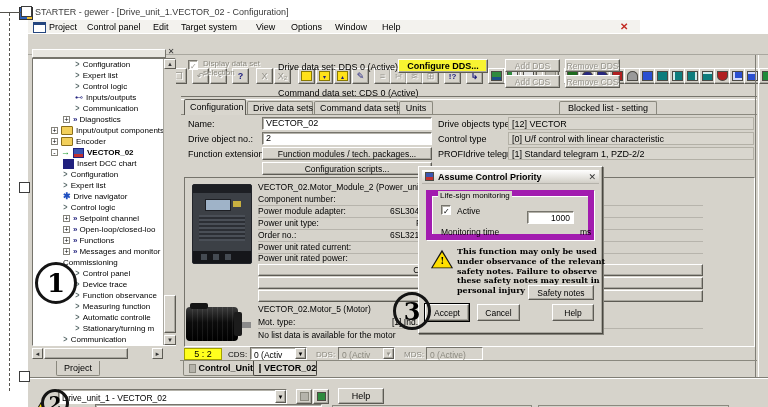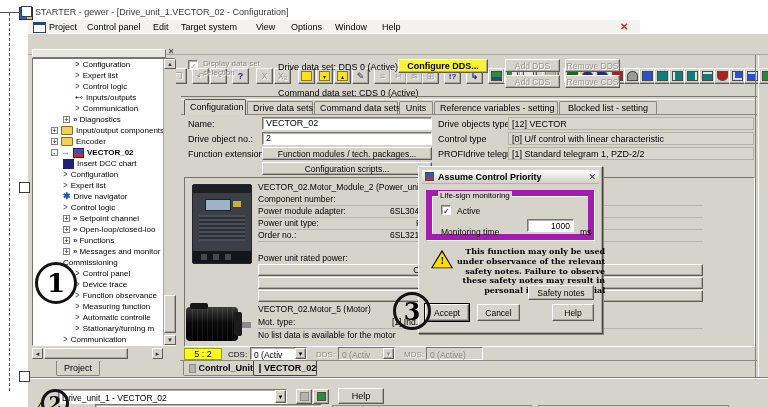--- a/index.html
+++ b/index.html
@@ -38,21 +38,21 @@
   .i-box{width:9px;height:8px;background:#3a55b0;border:1px solid #20207e;}
   .i-box.red{box-shadow:inset 0 -3px 0 #c03030;}
   .i-nav{color:#2050c0;font-weight:bold;font-size:9px;}
   .i-green{color:#1f9d2f;font-weight:bold;font-size:9px;}
   .sb{background:#d6d3cb;}
   .sbtn{background:#d6d3cb;border:1px solid;border-color:#ffffff #5d5b54 #5d5b54 #ffffff;box-sizing:border-box;font-size:6px;line-height:8px;text-align:center;color:#333;}
   .grpbox{border:6px solid #a21caf;box-shadow:1px 1px 0 #ffffff,inset 1px 1px 0 #ffffff;box-sizing:border-box;}
   .tri{position:absolute;width:0;height:0;border-left:13px solid transparent;border-right:13px solid transparent;border-bottom:22px solid #111;}
   .tri .fill{position:absolute;left:-11px;top:2.5px;width:0;height:0;border-left:11px solid transparent;border-right:11px solid transparent;border-bottom:18.5px solid #ffdf00;}
   .tri .mark{position:absolute;left:-2px;top:7px;font-size:11px;font-weight:bold;color:#000;font-family:"DejaVu Serif",serif;}
-  .warntext{font-family:"DejaVu Serif",serif;font-weight:bold;font-size:8px;line-height:9.8px;white-space:nowrap;text-align:right;}
+  .warntext{font-family:"DejaVu Serif",serif;font-weight:bold;font-size:8px;line-height:9.8px;white-space:nowrap;}
   .ann{position:absolute;border:3px solid #141414;border-radius:50%;display:flex;align-items:center;justify-content:center;font-family:"DejaVu Serif",serif;font-weight:bold;z-index:60;box-sizing:border-box;background:transparent;}
   .hsq{position:absolute;width:11px;height:11px;background:#fff;border:1px solid #3c3c3c;box-sizing:border-box;z-index:55;}
   .combo .val{position:absolute;left:3px;top:2px;font-size:8.5px;white-space:nowrap;}
   .dd{position:absolute;width:11px;font-size:6px;line-height:10px;text-align:center;}
   .rowline{position:absolute;height:12px;border-bottom:1px solid #b7b4ac;font-size:8.5px;line-height:12px;white-space:nowrap;}
   .widebtn{position:absolute;left:258px;width:445px;height:12px;font-size:8.5px;}
 </style>
 </head>
 <body>
 
@@ -358,21 +358,20 @@
     </div>
   <div class="btn dis abs" style="left:565px;top:75px;width:55px;height:13px;font-size:8.5px;">
       <span>Remove CDS</span>
     </div>
   <div class="abs" style="left:181px;top:96px;width:576px;height:2px;border-top:1px solid #76746c;border-bottom:1px solid #fff;"></div>
 
   <div class="ttab sel" style="left:184px;width:62px;line-height:15px;"><span>Configuration</span></div>
   <div class="ttab" style="left:247px;width:66px;"><span>Drive data sets</span></div>
   <div class="ttab" style="left:314px;width:84px;"><span>Command data sets</span></div>
   <div class="ttab" style="left:399px;width:34px;"><span>Units</span></div>
-  <div class="ttab" style="left:434px;width:124px;"><span>Reference variables - setting</span></div>
   <div class="ttab" style="left:559px;width:98px;"><span>Blocked list - setting</span></div>
   <div class="abs" style="left:181px;top:114px;width:576px;height:1px;background:#8a887e;"></div>
 
   <span class="abs lbl" style="left:188px;top:119px;">Name:</span>
   <div class="abs sunk" style="left:262px;top:117px;width:170px;height:13px;font-size:9px;line-height:11px;padding-left:3px;"><span>VECTOR_02</span></div>
   <span class="abs lbl" style="left:188px;top:134px;">Drive object no.:</span>
   <div class="abs sunk" style="left:262px;top:132px;width:170px;height:13px;font-size:9px;line-height:11px;padding-left:3px;"><span>2</span></div>
   <span class="abs lbl" style="left:188px;top:149px;">Function extensions</span>
   <div class="btn abs" style="left:262px;top:147px;width:170px;height:13px;font-size:8.5px;">
       <span>Function modules / tech. packages...</span>
@@ -398,20 +397,21 @@
     <div style="position:absolute;left:8px;bottom:3px;width:6px;height:6px;background:#444a52;"></div>
     <div style="position:absolute;left:20px;bottom:3px;width:6px;height:6px;background:#444a52;"></div>
     <div style="position:absolute;left:32px;bottom:3px;width:6px;height:6px;background:#444a52;"></div>
   </div>
 
   <span class="abs lbl8" style="left:258px;top:182px;font-size:8.5px;">VECTOR_02.Motor_Module_2 (Power_unit)</span>
   <div class="rowline" style="left:258px;top:193px;width:445px;"><span>Component number:</span><span class="abs" style="left:132px;"></span></div>
   <div class="rowline" style="left:258px;top:205px;width:445px;"><span>Power module adapter:</span><span class="abs" style="left:132px;">6SL3040-1...</span></div>
   <div class="rowline" style="left:258px;top:217px;width:445px;"><span>Power unit type:</span><span class="abs" style="left:158px;">P...</span></div>
   <div class="rowline" style="left:258px;top:229px;width:445px;"><span>Order no.:</span><span class="abs" style="left:132px;">6SL3210-1...</span></div>
+  <div class="rowline" style="left:258px;top:241px;width:445px;"><span>Power unit rated current:</span></div>
   <div class="rowline" style="left:258px;top:252px;width:445px;border-bottom:none;"><span>Power unit rated power:</span></div>
   <div class="btn widebtn" style="top:264px;">
       <span>Current power unit operating values</span>
     </div>
   <div class="btn widebtn" style="top:277px;">
       <span>DRIVE-CLiQ</span>
     </div>
   <div class="btn widebtn" style="top:290px;">
       <span>Identification via LED</span>
     </div>
@@ -482,21 +482,21 @@
     <div class="abs" style="left:3px;top:3px;width:177px;height:14px;background:linear-gradient(#ffffff,#d2cfc7);border-bottom:1px solid #b5b3ab;display:flex;align-items:center;gap:4px;padding:0 3px;box-sizing:border-box;">
       <span class="chip" style="width:9px;height:9px;background:#3a55b0;box-shadow:inset 0 -3px 0 #c03030;"></span>
       <span style="font-weight:bold;font-size:9px;">Assume Control Priority</span>
       <span style="margin-left:auto;font-size:9px;color:#333;">✕</span>
     </div>
     <div class="abs grpbox" style="left:7px;top:23px;width:168px;height:50px;">
       <span style="position:absolute;left:6px;top:-5px;background:#d6d3cb;padding:0 2px;font-size:8px;">Life-sign monitoring</span>
       <div class="sunk" style="position:absolute;left:9px;top:9px;width:10px;height:10px;"><span style="font-size:8px;line-height:9px;margin-left:1px;">✓</span></div>
       <span style="position:absolute;left:25px;top:10px;font-size:8.5px;">Active</span>
       <span style="position:absolute;left:9px;top:31px;font-size:8.5px;">Monitoring time</span>
-      <div class="sunk" style="position:absolute;left:95px;top:23px;width:47px;height:13px;text-align:right;font-size:8.5px;line-height:12px;padding-right:3px;"><span>1000</span></div>
+      <div class="sunk" style="position:absolute;left:95px;top:15px;width:47px;height:13px;text-align:right;font-size:8.5px;line-height:12px;padding-right:3px;"><span>1000</span></div>
       <span style="position:absolute;left:148px;top:31px;font-size:8.5px;">ms</span>
     </div>
     <div class="tri" style="left:10px;top:81px;transform:scale(.85);">
         <span class="fill"></span>
         <span class="mark">!</span>
       </div>
     <div class="abs warntext" style="left:38px;top:80px;">
       <div>This function may only be used</div>
       <div>under observance of the relevant</div>
       <div>safety notes. Failure to observe</div>

